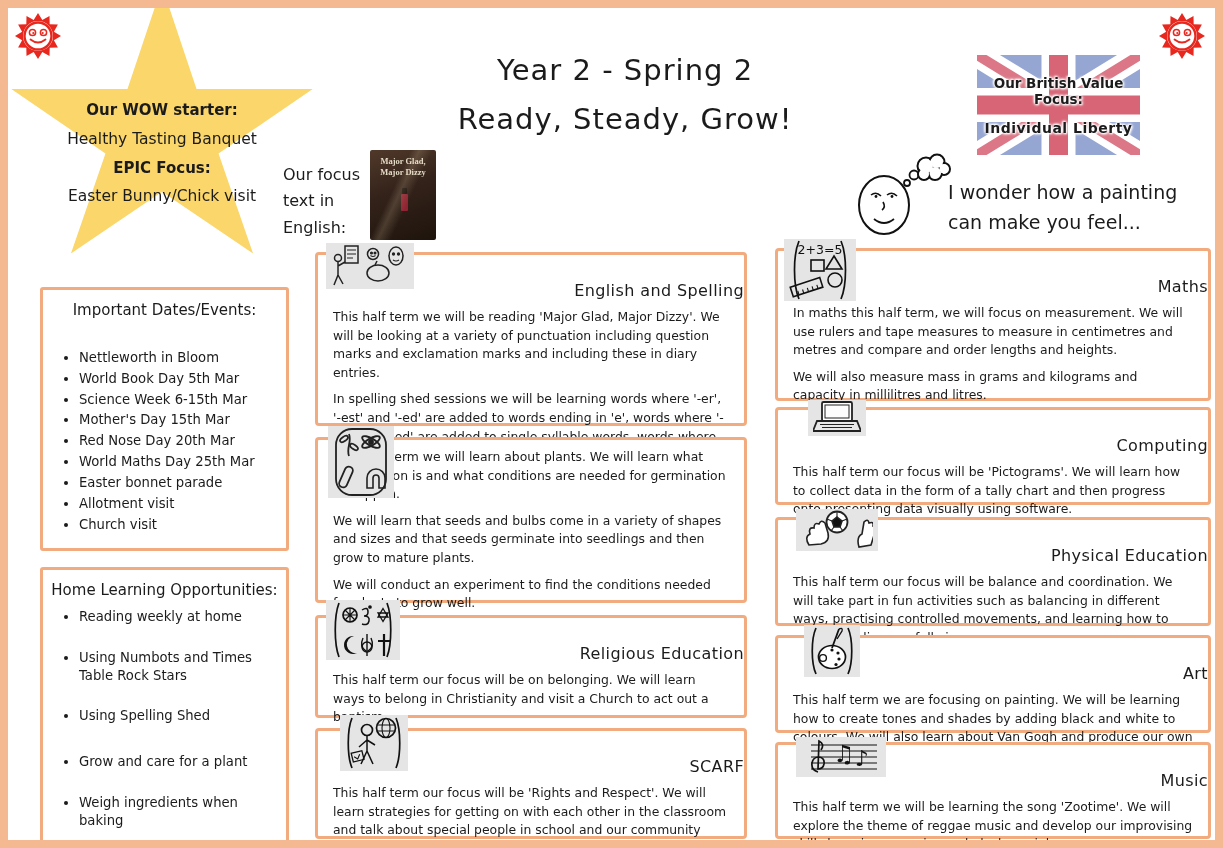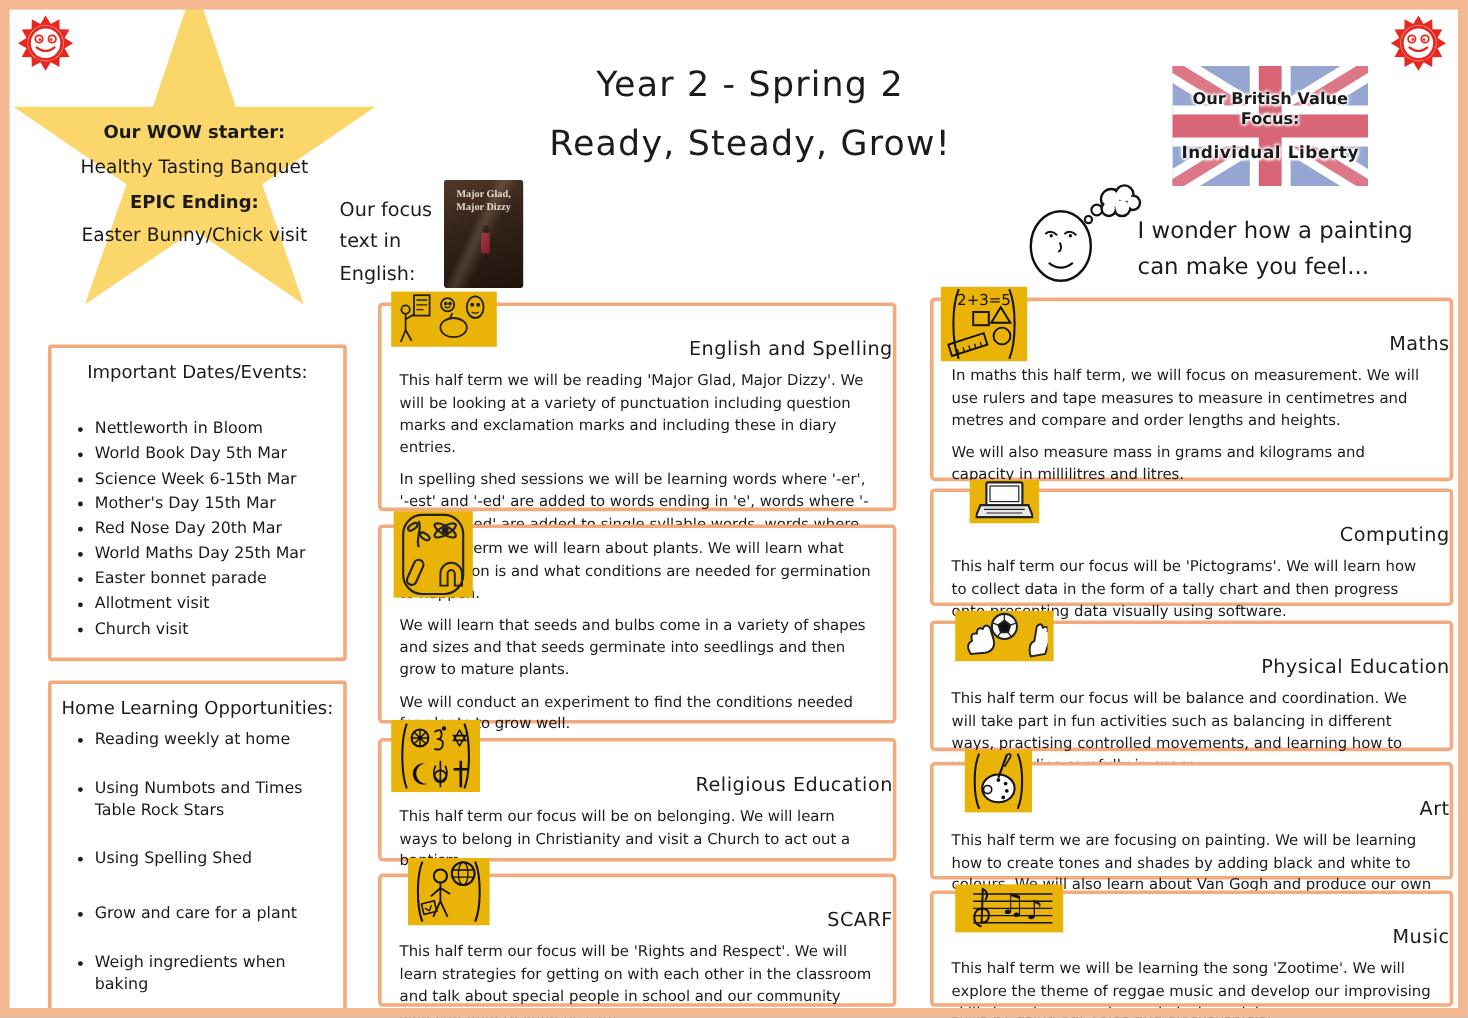--- a/index.html
+++ b/index.html
@@ -56,21 +56,21 @@
   .dates ul{margin-top:30px;}
   .dates li{margin-bottom:3px;}
   .home ul{margin-top:9px;}
   .home li{margin-bottom:23px;}
   .home li.gap{margin-top:28px;}
 
   
   .subject{position:absolute;border:3px solid #f2ab7e;border-radius:4px;background:#fff;}
   .stitle{text-align:right;font-size:16px;margin-top:26px;letter-spacing:.4px;}
   .subject p{font-size:12.4px;line-height:1.5;text-align:left;margin:8px 15px;}
-  .sicon{position:absolute;background:#eab308;line-height:0;padding:0 5px;z-index:3;}
+  .sicon{position:absolute;background:#e5e5e5;line-height:0;padding:0 5px;z-index:3;}
 
   .box-english{left:315px;top:252px;width:426px;height:168px;}
   .box-science{left:315px;top:437px;width:426px;height:160px;}
   .box-re{left:315px;top:615px;width:426px;height:97px;}
   .box-scarf{left:315px;top:728px;width:426px;height:105px;}
   .box-maths{left:775px;top:248px;width:430px;height:147px;}
   .box-computing{left:775px;top:407px;width:430px;height:92px;}
   .box-pe{left:775px;top:517px;width:430px;height:103px;}
   .box-art{left:775px;top:635px;width:430px;height:92px;}
   .box-music{left:775px;top:742px;width:430px;height:91px;}
@@ -110,21 +110,21 @@
     <circle cx="29.5" cy="20.5" r="3.1" fill="none" stroke="#e8281e" stroke-width="1.5"></circle>
     <circle cx="19.3" cy="21" r="1.1" fill="#e8281e"></circle>
     <circle cx="28.7" cy="21" r="1.1" fill="#e8281e"></circle>
     <path d="M16.5,27.5 Q24,33.5 31.5,27.5" fill="none" stroke="#e8281e" stroke-width="1.8" stroke-linecap="round"></path>
   </svg>
 
   <div class="star"></div>
   <div class="star-text" style="position:absolute;left:5px;top:96px;width:314px;text-align:center;font-size:15.5px;line-height:1.9;">
     <div class="b">Our WOW starter:</div>
     <div>Healthy Tasting Banquet</div>
-    <div class="b">EPIC Ending:</div>
+    <div class="b">EPIC Focus:</div>
     <div>Easter Bunny/Chick visit</div>
   </div>
 
   <div class="title">
     <div>Year 2 - Spring 2</div>
     <div>Ready, Steady, Grow!</div>
   </div>
 
   <div class="flag">
     <svg viewBox="0 0 163 100">

